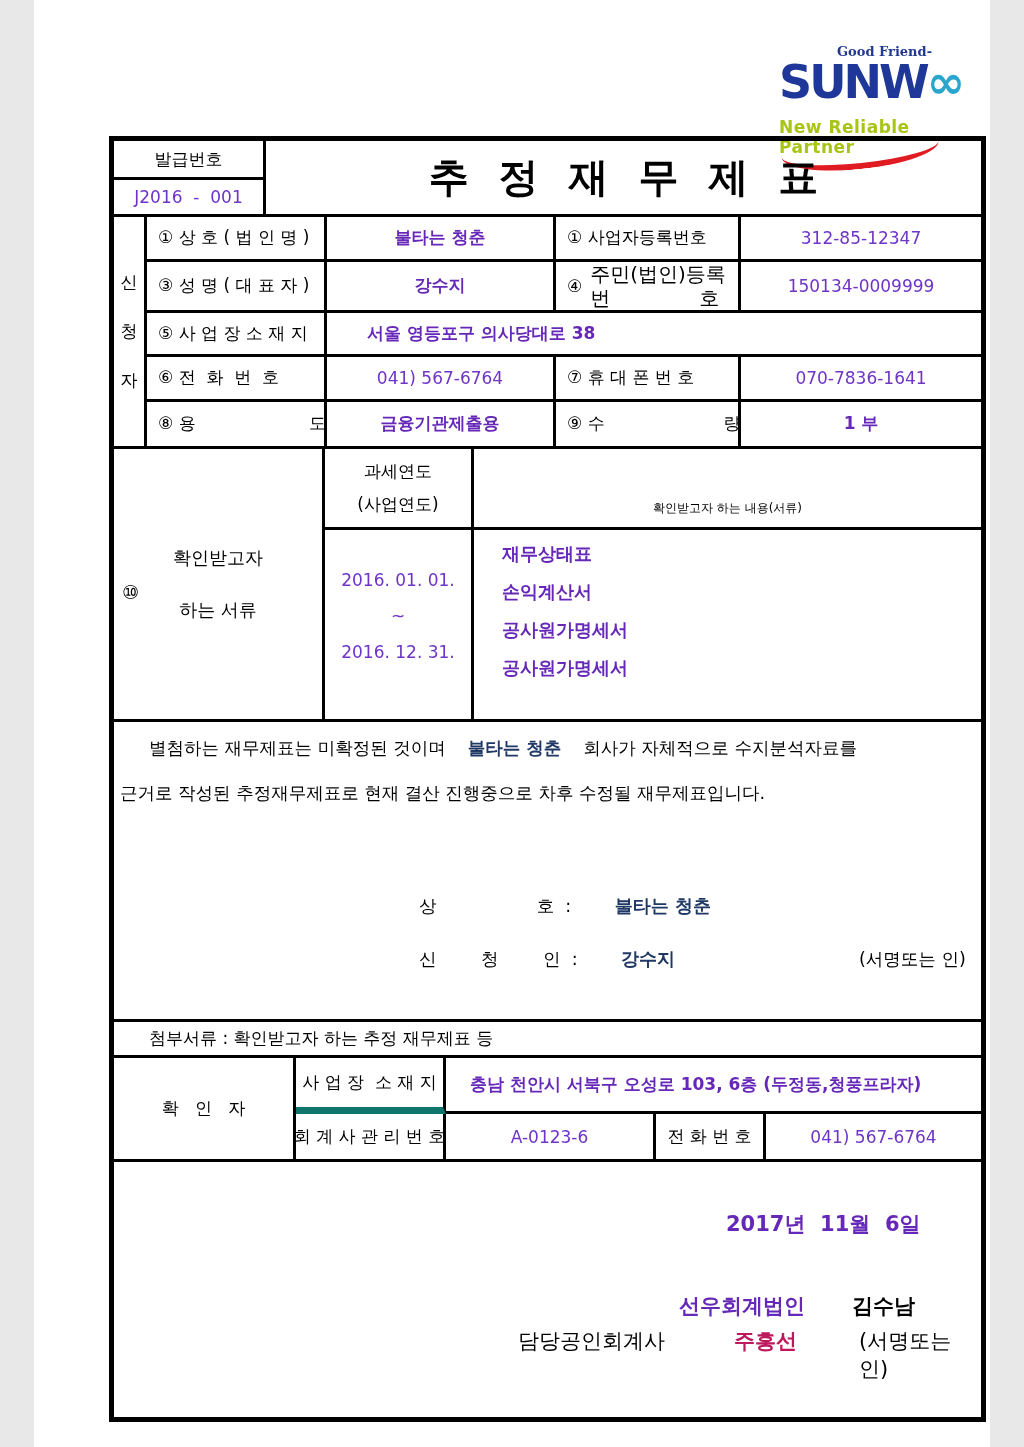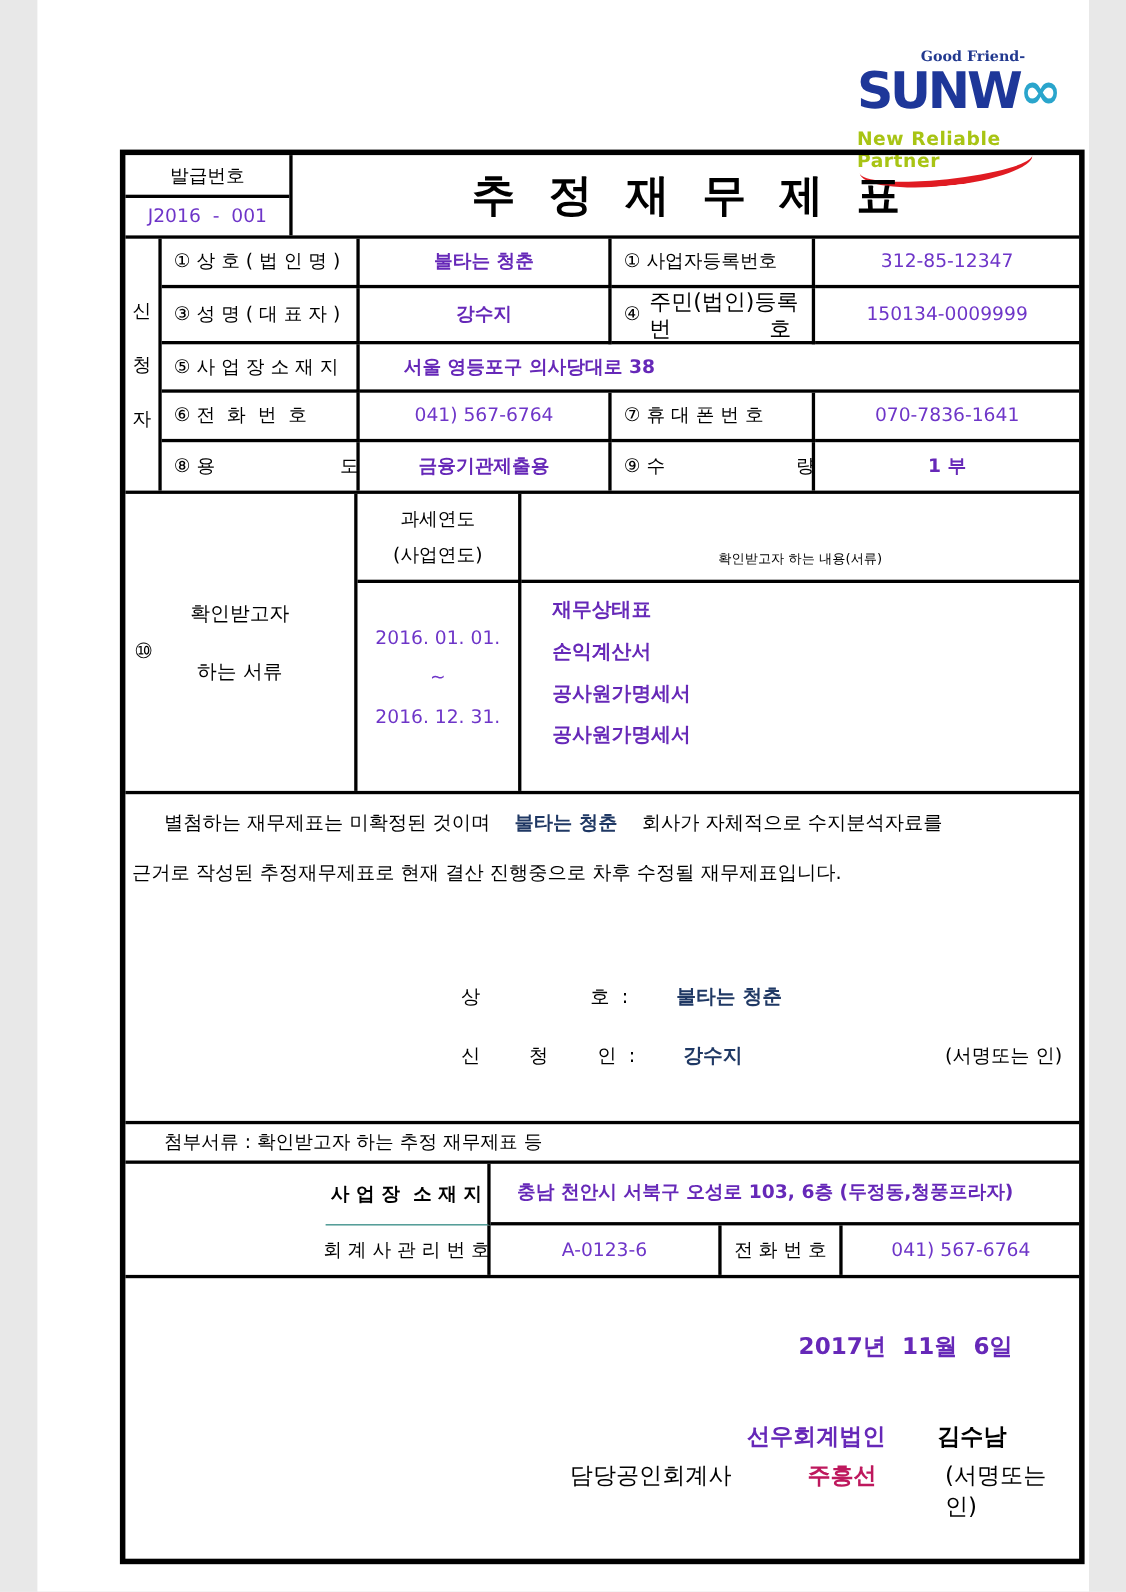--- a/index.html
+++ b/index.html
@@ -80,21 +80,21 @@
   .sig-val { color:#1f3864; font-weight:bold; margin-left:38px; font-size:18px; }
   .sig-note { position:absolute; left:745px; top:225px; }
 
   
   .b5 { height:36px; display:flex; align-items:center; padding-left:35px; font-size:17px; }
 
   
   .b6 { height:104px; display:grid; grid-template-columns:182px 150px 210px 110px 1fr; grid-template-rows:56px 1fr; }
   .b6 > div { display:flex; align-items:center; font-size:17px; }
   .v-title { grid-column:1; grid-row:1 / span 2; justify-content:center; border-right:3px solid #000; }
-  .v-addr-lbl { grid-column:2; grid-row:1; justify-content:center; border-right:3px solid #000; border-bottom:1px solid #0f766e;font-weight:bold; }
+  .v-addr-lbl { grid-column:2; grid-row:1; justify-content:center; border-right:3px solid #000; border-bottom:7px solid #0f766e; }
   .v-addr-val { grid-column:3 / span 3; grid-row:1; border-bottom:3px solid #000; padding:2px 6px 2px 24px;
     color:#6628b8; font-weight:bold; font-size:18px; line-height:1.25; align-items:center; }
   .v-mgmt-lbl { grid-column:2; grid-row:2; justify-content:center; border-right:3px solid #000; }
   .v-mgmt-val { grid-column:3; grid-row:2; justify-content:center; border-right:3px solid #000; color:#6e35c8; }
   .v-phone-lbl { grid-column:4; grid-row:2; justify-content:center; border-right:3px solid #000; }
   .v-phone-val { grid-column:5; grid-row:2; justify-content:center; color:#6e35c8; }
 
   
   .b7 { flex:1; position:relative; font-size:21px; }
   .f-date { position:absolute; left:612px; top:48px; color:#6628b8; font-weight:bold; }
@@ -204,20 +204,21 @@
         <span class="sig-val">강수지</span>
       </div>
       <div class="sig-note">(서명또는 인)</div>
     </div>
 
     <div class="band b5">
       <span>첨부서류 : 확인받고자 하는 추정 재무제표 등</span>
     </div>
 
     <div class="band b6">
+      <div class="v-title pre">확   인   자</div>
       <div class="v-addr-lbl pre">사 업 장  소 재 지</div>
       <div class="v-addr-val">충남 천안시 서북구 오성로 103, 6층 (두정동,청풍프라자)</div>
       <div class="v-mgmt-lbl pre">회 계 사 관 리 번 호</div>
       <div class="v-mgmt-val">A-0123-6</div>
       <div class="v-phone-lbl pre">전 화 번 호</div>
       <div class="v-phone-val">041) 567-6764</div>
     </div>
 
     <div class="band b7">
       <div class="f-date pre">2017년  11월  6일</div>

